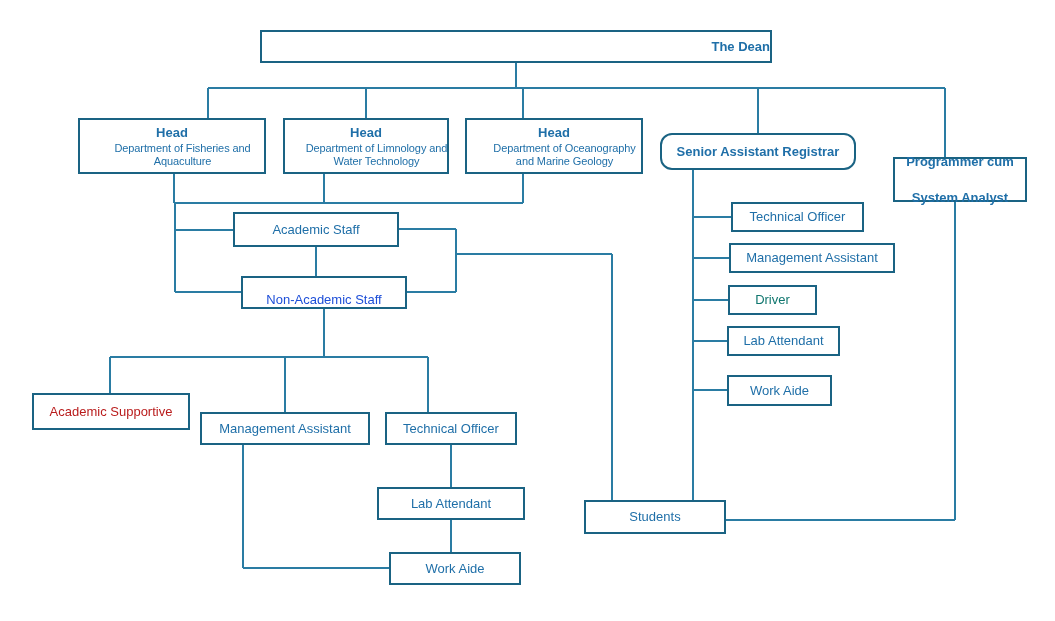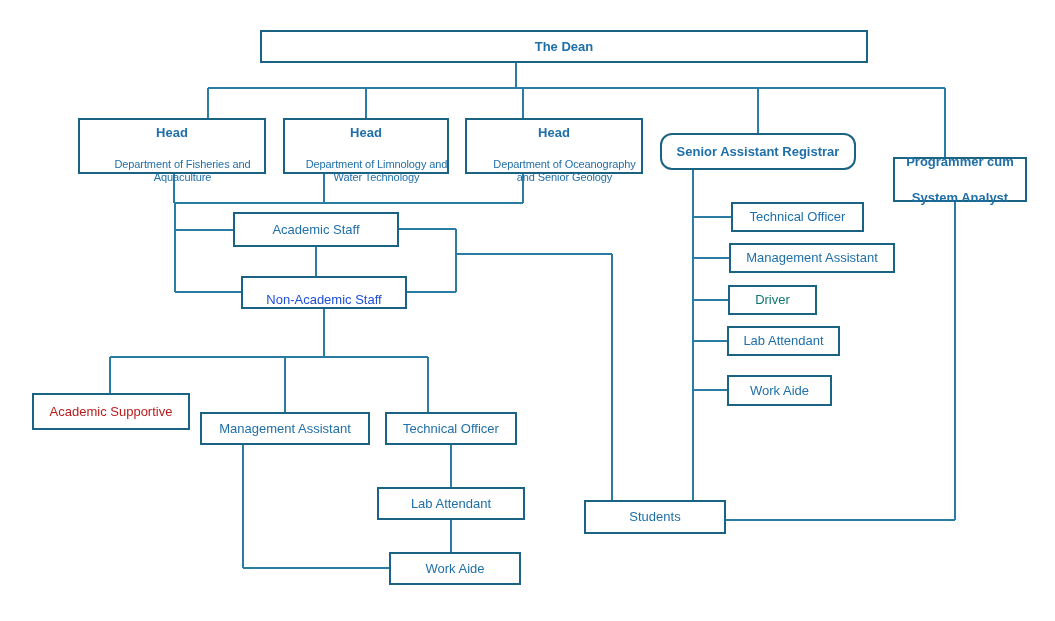--- a/index.html
+++ b/index.html
@@ -57,21 +57,21 @@
   }
   .t-head {
     font-size: 11px;
     font-weight: normal;
     justify-content: flex-start;
     padding-top: 5px;
   }
   .t-head .line1 {
     font-size: 13px;
     font-weight: bold;
-    margin-bottom: 18px;
+    margin-bottom: 2px;
   }
   .t-head .line2, .t-head .line3 {
     font-size: 11px;
     letter-spacing: -0.1px;
     padding-left: 21px;
   }
   .t-bold {
     font-size: 13px;
     font-weight: bold;
   }
@@ -122,37 +122,37 @@
       <line x1="693" y1="170" x2="693" y2="500" stroke="#2A7CA3" stroke-width="1.2" shape-rendering="crispEdges"></line>
       <line x1="693" y1="217" x2="731" y2="217" stroke="#2A7CA3" stroke-width="1.2" shape-rendering="crispEdges"></line>
       <line x1="693" y1="258" x2="729" y2="258" stroke="#2A7CA3" stroke-width="1.2" shape-rendering="crispEdges"></line>
       <line x1="693" y1="300" x2="728" y2="300" stroke="#2A7CA3" stroke-width="1.2" shape-rendering="crispEdges"></line>
       <line x1="693" y1="341" x2="727" y2="341" stroke="#2A7CA3" stroke-width="1.2" shape-rendering="crispEdges"></line>
       <line x1="693" y1="390" x2="727" y2="390" stroke="#2A7CA3" stroke-width="1.2" shape-rendering="crispEdges"></line>
       <line x1="955" y1="202" x2="955" y2="520" stroke="#2A7CA3" stroke-width="1.2" shape-rendering="crispEdges"></line>
       <line x1="726" y1="520" x2="955" y2="520" stroke="#2A7CA3" stroke-width="1.2" shape-rendering="crispEdges"></line>
     </svg>
   <div id="node-layer">
-      <div class="node t-dean" style="left: 260px; top: 30px; width: 608px; height: 33px; border-color: rgb(26, 99, 131); color: rgb(31, 111, 168);">
+      <div class="node t-dean" style="left: 260px; top: 30px; width: 512px; height: 33px; border-color: rgb(26, 99, 131); color: rgb(31, 111, 168); text-align: right;">
         <span class="line1">The Dean</span>
       </div>
       <div class="node t-head" style="left: 78px; top: 118px; width: 188px; height: 56px; border-color: rgb(26, 99, 131); color: rgb(31, 111, 168);">
         <span class="line1">Head</span>
         <span class="line2">Department of Fisheries and</span>
         <span class="line3">Aquaculture</span>
       </div>
       <div class="node t-head" style="left: 283px; top: 118px; width: 166px; height: 56px; border-color: rgb(26, 99, 131); color: rgb(31, 111, 168);">
         <span class="line1">Head</span>
         <span class="line2">Department of Limnology and</span>
         <span class="line3">Water Technology</span>
       </div>
       <div class="node t-head" style="left: 465px; top: 118px; width: 178px; height: 56px; border-color: rgb(26, 99, 131); color: rgb(31, 111, 168);">
         <span class="line1">Head</span>
         <span class="line2">Department of Oceanography</span>
-        <span class="line3">and Senior Geology</span>
+        <span class="line3">and Marine Geology</span>
       </div>
       <div class="node t-bold" style="left: 660px; top: 133px; width: 196px; height: 37px; border-color: rgb(26, 99, 131); color: rgb(31, 111, 168); border-radius: 12px;">
         <span class="line1">Senior Assistant Registrar</span>
       </div>
       <div class="node t-bold" style="left: 893px; top: 157px; width: 134px; height: 45px; border-color: rgb(26, 99, 131); color: rgb(31, 111, 168); gap: 20px;">
         <span class="line1">Programmer cum</span>
         <span class="line2">System Analyst</span>
       </div>
       <div class="node t-plain" style="left: 233px; top: 212px; width: 166px; height: 35px; border-color: rgb(26, 99, 131); color: rgb(31, 111, 168);">
         <span class="line1">Academic Staff</span>

